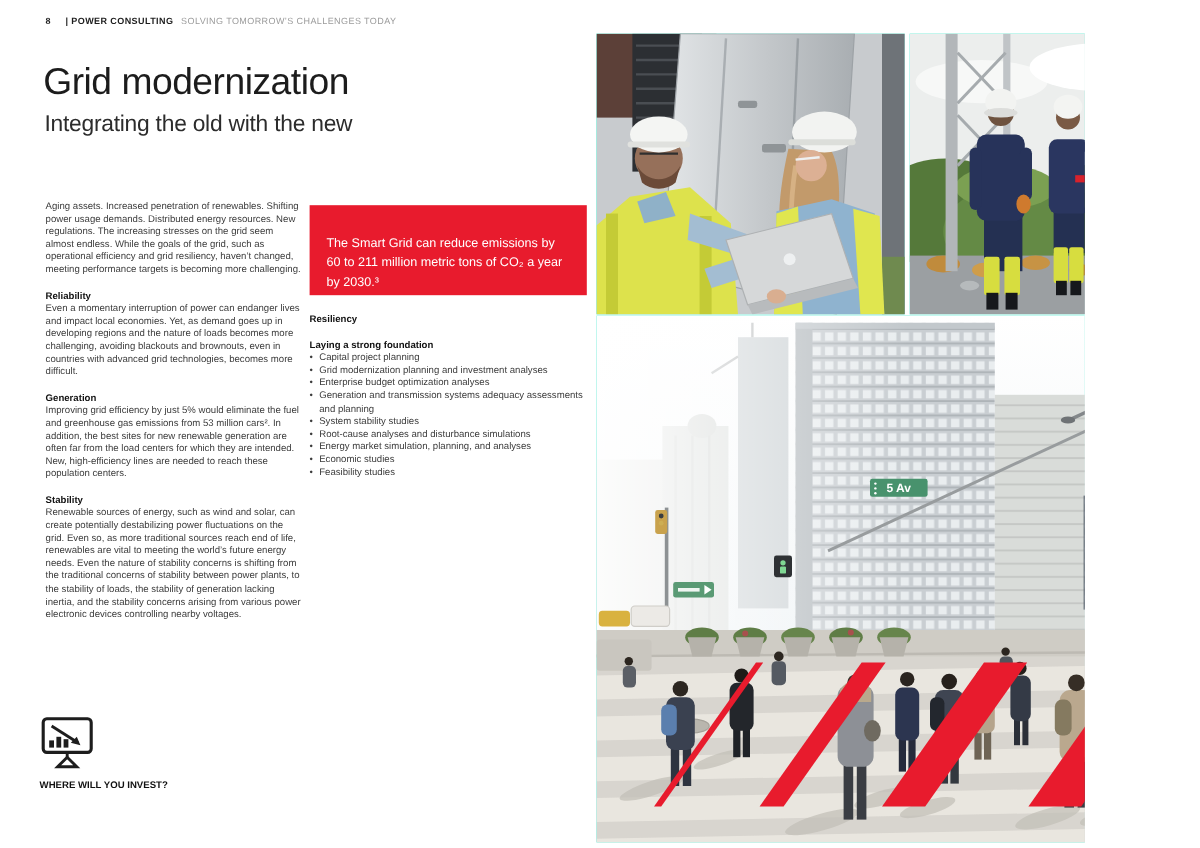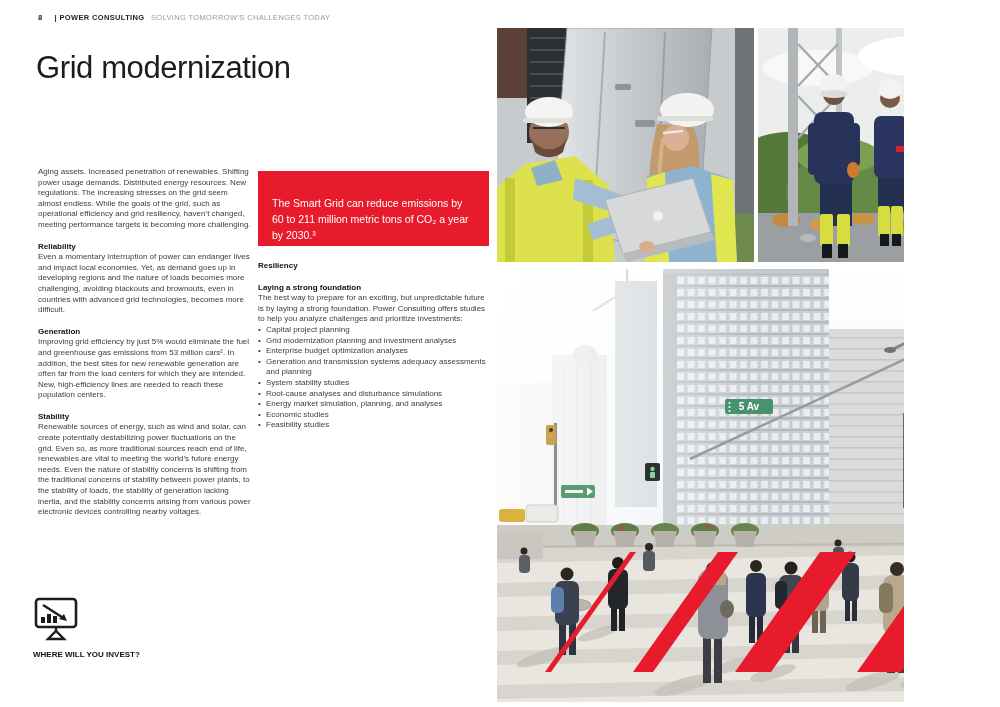--- a/index.html
+++ b/index.html
@@ -48,36 +48,36 @@
 </head>
 <body>
 
 <div class="page">
 
   <div class="header-strip">
     <span class="pgnum">8</span><span class="brand">| POWER CONSULTING</span> <span class="tagline">SOLVING TOMORROW’S CHALLENGES TODAY</span>
   </div>
 
   <div class="title">Grid modernization</div>
+  <div class="subtitle">Integrating the old with the new</div>
 
   <div class="col-left">
     <p class="body-text">Aging assets. Increased penetration of renewables. Shifting power usage demands. Distributed energy resources. New regulations. The increasing stresses on the grid seem almost endless. While the goals of the grid, such as operational efficiency and grid resiliency, haven’t changed, meeting performance targets is becoming more challenging.</p>
     <p class="section-heading">Reliability</p>
     <p class="body-text">Even a momentary interruption of power can endanger lives and impact local economies. Yet, as demand goes up in developing regions and the nature of loads becomes more challenging, avoiding blackouts and brownouts, even in countries with advanced grid technologies, becomes more difficult.</p>
     <p class="section-heading">Generation</p>
     <p class="body-text">Improving grid efficiency by just 5% would eliminate the fuel and greenhouse gas emissions from 53 million cars². In addition, the best sites for new renewable generation are often far from the load centers for which they are intended. New, high-efficiency lines are needed to reach these population centers.</p>
     <p class="section-heading">Stability</p>
     <p class="body-text">Renewable sources of energy, such as wind and solar, can create potentially destabilizing power fluctuations on the grid. Even so, as more traditional sources reach end of life, renewables are vital to meeting the world’s future energy needs. Even the nature of stability concerns is shifting from the traditional concerns of stability between power plants, to the stability of loads, the stability of generation lacking inertia, and the stability concerns arising from various power electronic devices controlling nearby voltages.</p>
   </div>
 
   <div class="col-right">
     <div class="callout">The Smart Grid can reduce emissions by 60 to 211 million metric tons of CO₂ a year by 2030.³</div>
     <p class="section-heading" style="margin-top:0">Resiliency</p>
     <p class="section-heading">Laying a strong foundation</p>
-    <p class="body-text">The best way to prepare for an exciting, but unpredictable future is by laying a strong foundation. Power Consulting offers studies to help you analyze challenges and prioritize investments:</p>
     <ul class="bullets">
       <li>Capital project planning</li>
       <li>Grid modernization planning and investment analyses</li>
       <li>Enterprise budget optimization analyses</li>
       <li>Generation and transmission systems adequacy assessments and planning</li>
       <li>System stability studies</li>
       <li>Root-cause analyses and disturbance simulations</li>
       <li>Energy market simulation, planning, and analyses</li>
       <li>Economic studies</li>
       <li>Feasibility studies</li>

